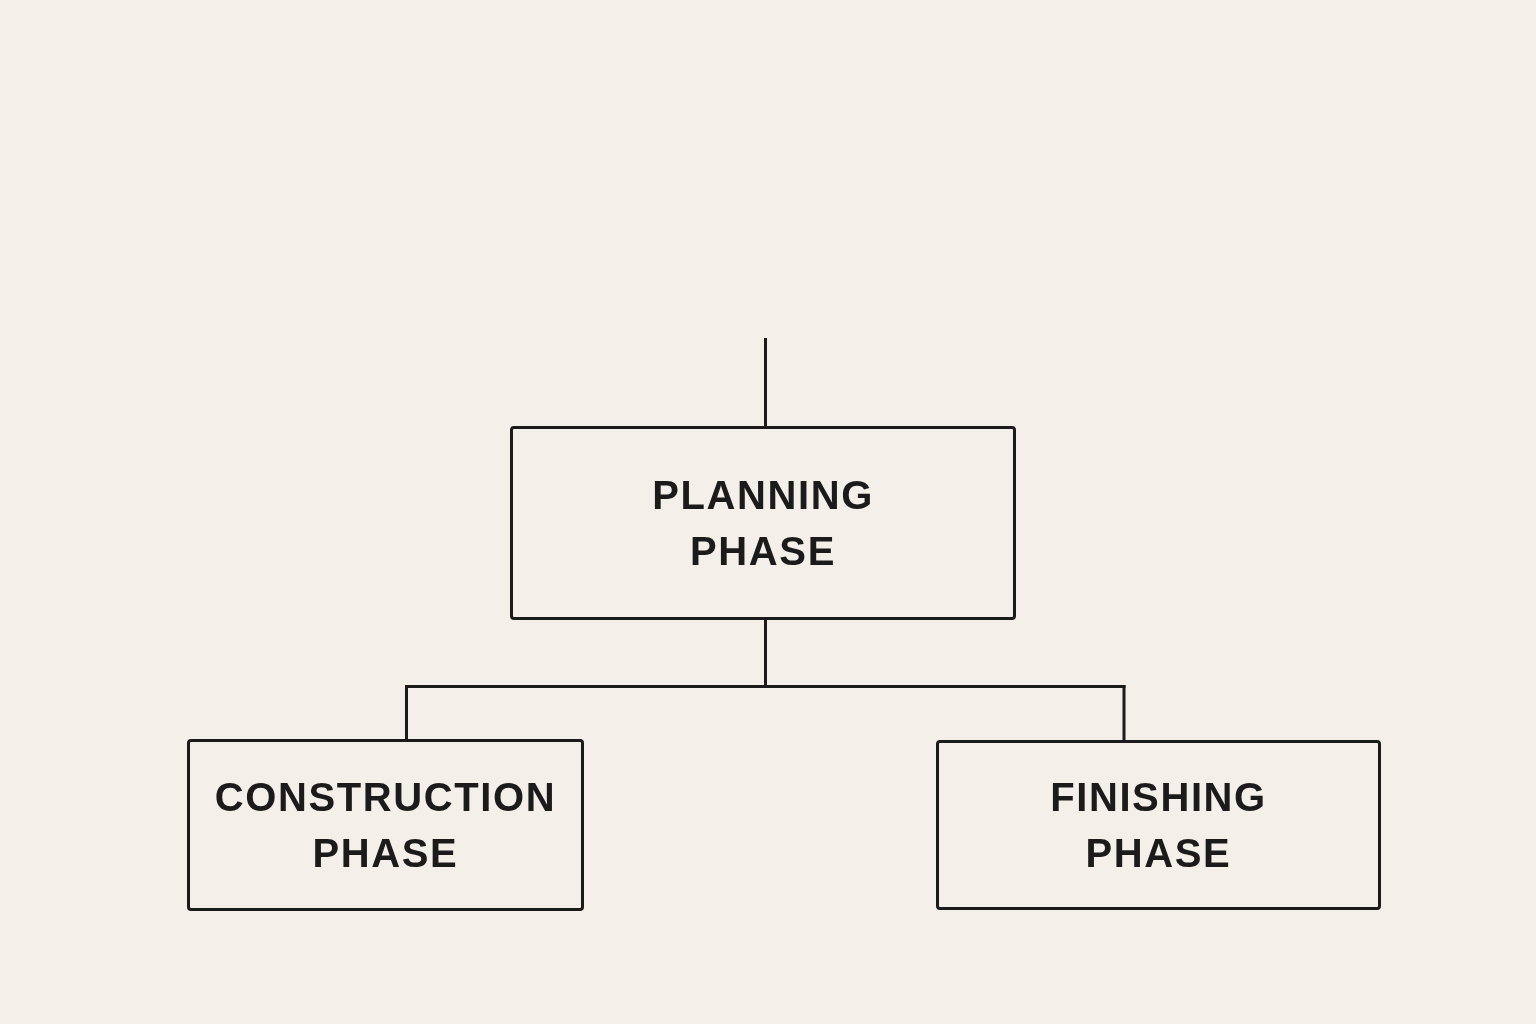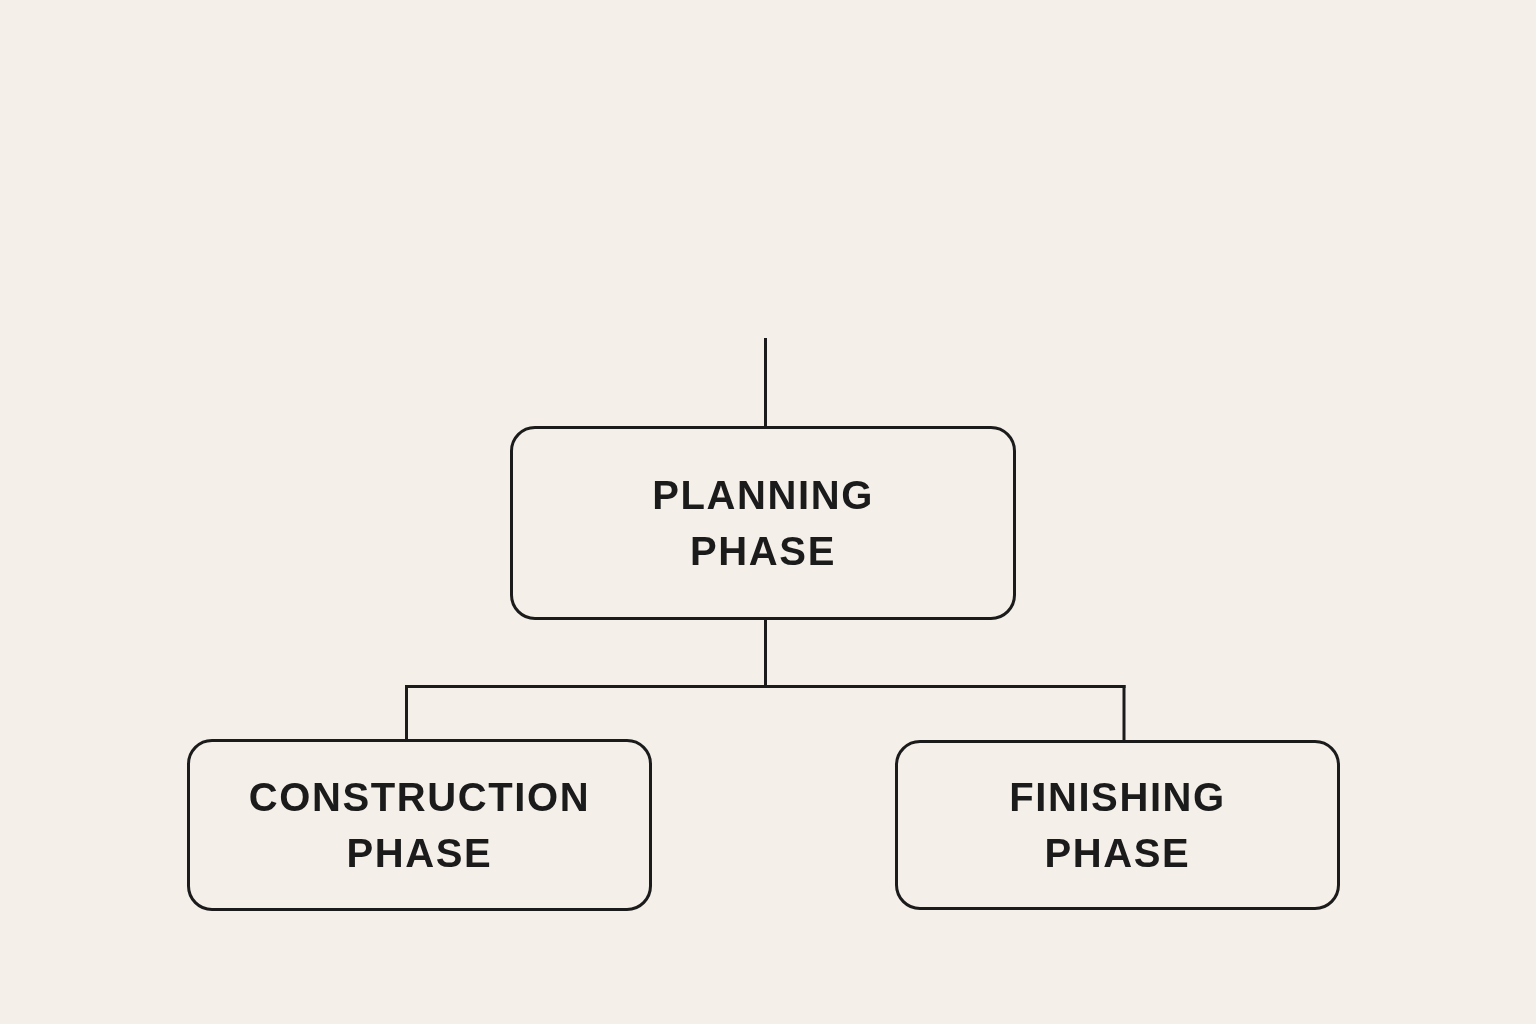--- a/index.html
+++ b/index.html
@@ -52,21 +52,21 @@
     stroke-width: 3;
     fill: none;
     stroke-linecap: butt;
   }
 
   
   .node {
     position: absolute;
     box-sizing: border-box;
     border: 3px solid #1B1B1B;
-    border-radius: 25px;
+    border-radius: 4px;
     background: #F4EFE9;
     display: flex;
     align-items: center;
     justify-content: center;
     text-align: center;
   }
   .node-label {
     font-size: 40px;
     line-height: 56px;
     font-weight: 700;
@@ -78,25 +78,25 @@
 
   #node-planning {
     left: 510px;
     top: 426px;
     width: 506px;
     height: 194px;
   }
   #node-construction {
     left: 187px;
     top: 739px;
-    width: 465px;
+    width: 397px;
     height: 172px;
   }
   #node-finishing {
-    left: 895px;
+    left: 936px;
     top: 740px;
     width: 445px;
     height: 170px;
   }
 </style>
 </head>
 <body>
 
 <div id="canvas">
 

